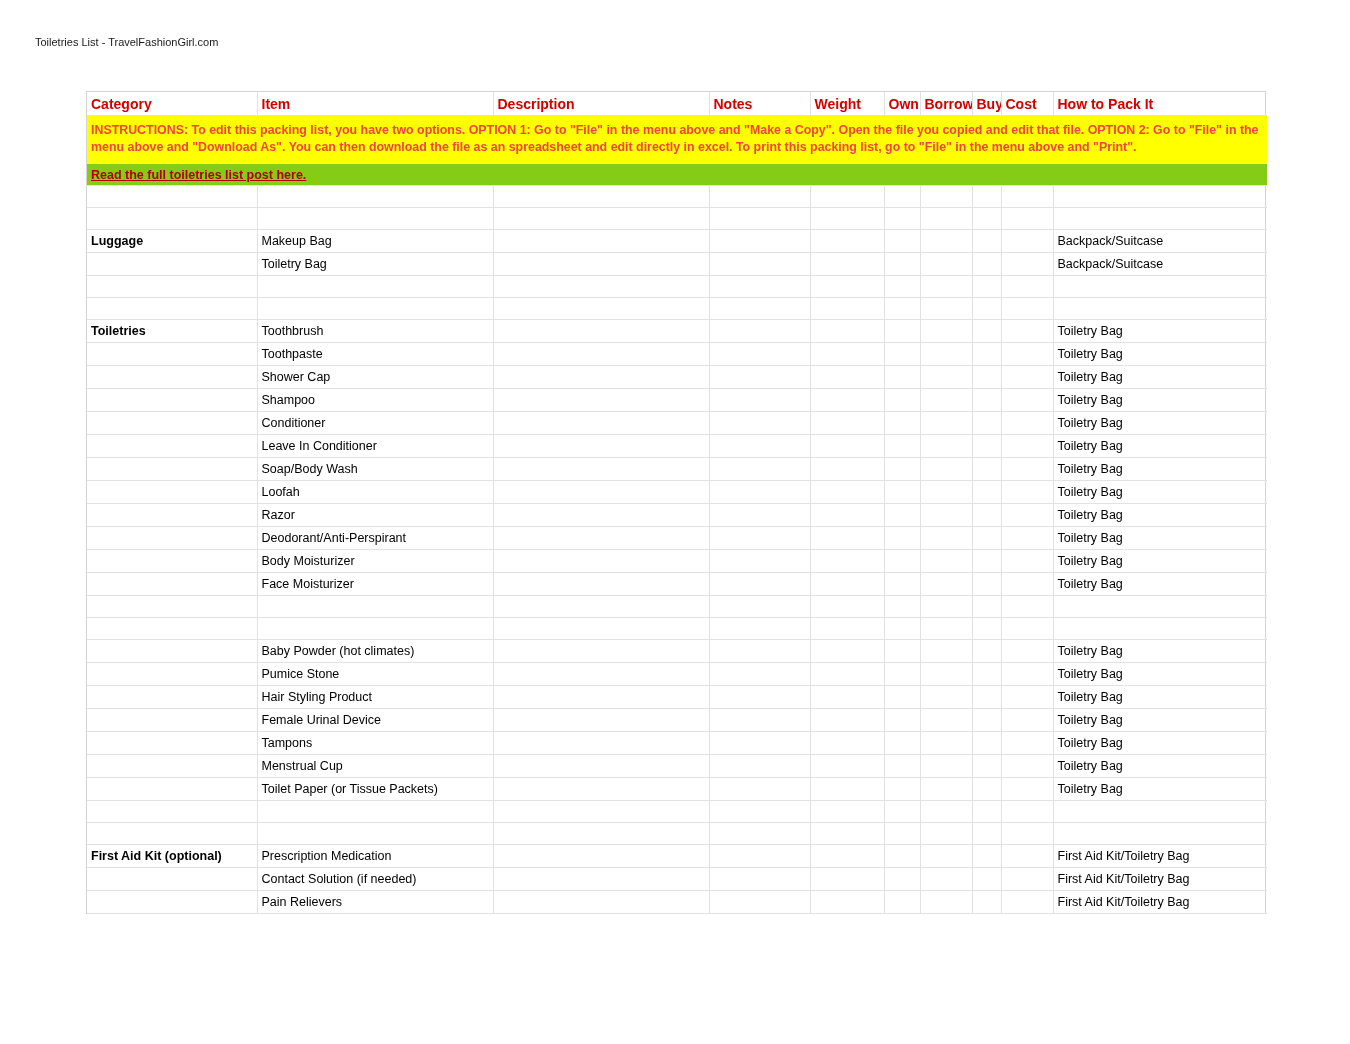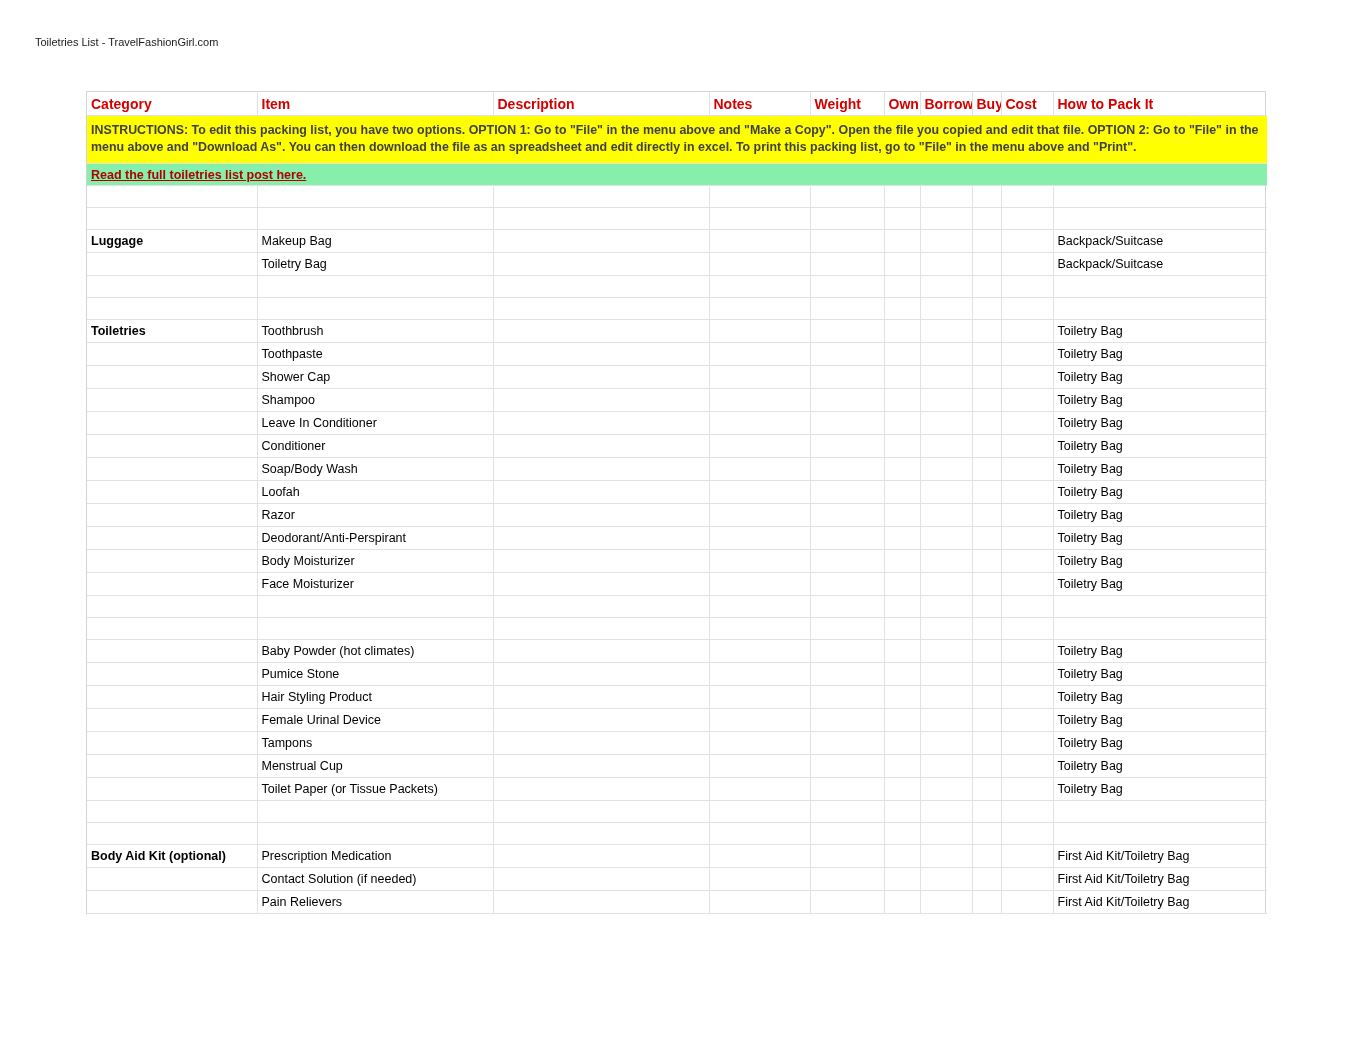--- a/index.html
+++ b/index.html
@@ -70,32 +70,32 @@
 
   tr.head td {
     color: #d40000;
     font-weight: bold;
     font-size: 14px;
     height: 23px;
     border-bottom: 1px solid #e2e2e2;
   }
   tr.instructions td {
     background: #ffff00;
-    color: #404040;
+    color: #ef4444;
     font-weight: bold;
     font-size: 12.4px;
     line-height: 17px;
     white-space: normal;
     padding: 2px 6px 3px 4px;
     height: 42px;
     vertical-align: middle;
     border-right: none;
   }
   tr.linkrow td {
-    background: #86efac;
+    background: #84cc16;
     height: 21px;
     border-right: none;
   }
   tr.linkrow a {
     color: #b00000;
     font-weight: bold;
     text-decoration: underline;
     font-size: 12.5px;
   }
   td.bold { font-weight: bold; }
@@ -256,44 +256,44 @@
             <td></td>
             <td></td>
             <td></td>
             <td></td>
             <td></td>
             <td></td>
             <td class="last">Toiletry Bag</td>
           </tr>
           <tr>
             <td></td>
+            <td>Conditioner</td>
+            <td></td>
+            <td></td>
+            <td></td>
+            <td></td>
+            <td></td>
+            <td></td>
+            <td></td>
+            <td class="last">Toiletry Bag</td>
+          </tr>
+          <tr>
+            <td></td>
             <td>Leave In Conditioner</td>
             <td></td>
             <td></td>
             <td></td>
             <td></td>
             <td></td>
             <td></td>
             <td></td>
             <td class="last">Toiletry Bag</td>
           </tr>
           <tr>
             <td></td>
-            <td>Conditioner</td>
-            <td></td>
-            <td></td>
-            <td></td>
-            <td></td>
-            <td></td>
-            <td></td>
-            <td></td>
-            <td class="last">Toiletry Bag</td>
-          </tr>
-          <tr>
-            <td></td>
             <td>Soap/Body Wash</td>
             <td></td>
             <td></td>
             <td></td>
             <td></td>
             <td></td>
             <td></td>
             <td></td>
             <td class="last">Toiletry Bag</td>
           </tr>
@@ -483,21 +483,21 @@
             <td></td>
             <td></td>
             <td></td>
             <td></td>
             <td></td>
             <td></td>
             <td></td>
             <td class="last"></td>
           </tr>
           <tr>
-            <td class="bold">Body Aid Kit (optional)</td>
+            <td class="bold">First Aid Kit (optional)</td>
             <td>Prescription Medication</td>
             <td></td>
             <td></td>
             <td></td>
             <td></td>
             <td></td>
             <td></td>
             <td></td>
             <td class="last">First Aid Kit/Toiletry Bag</td>
           </tr>

